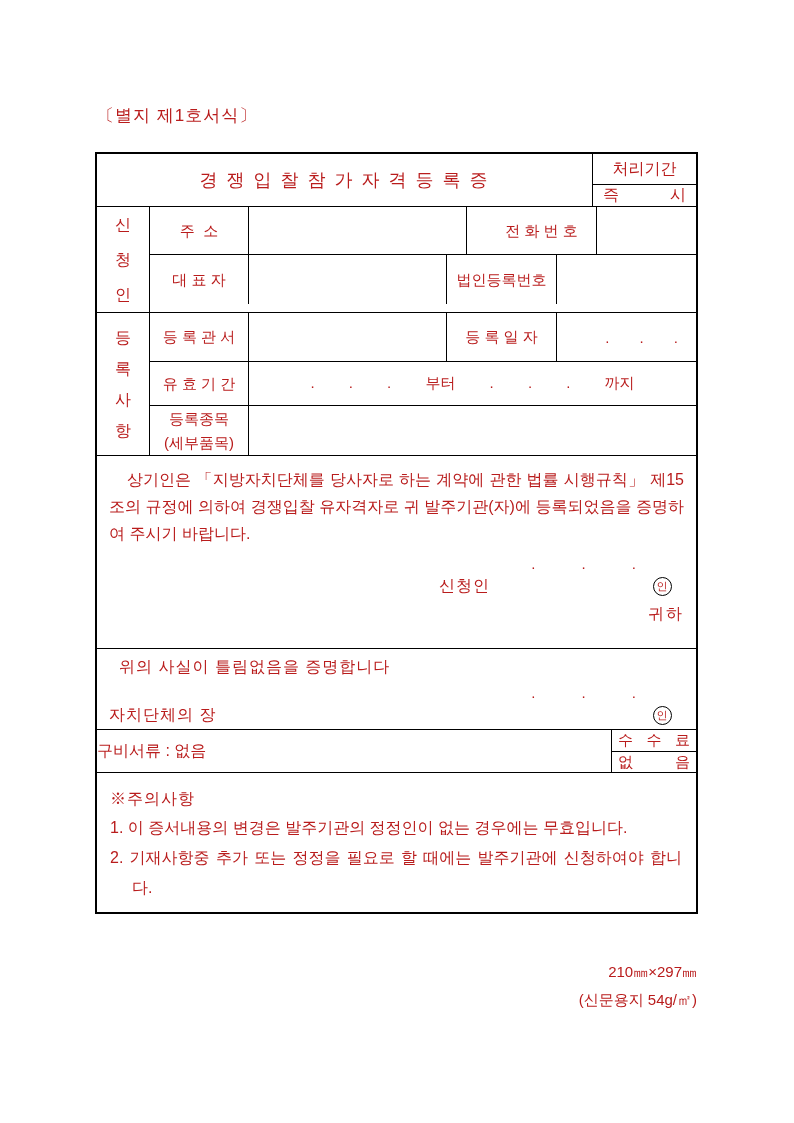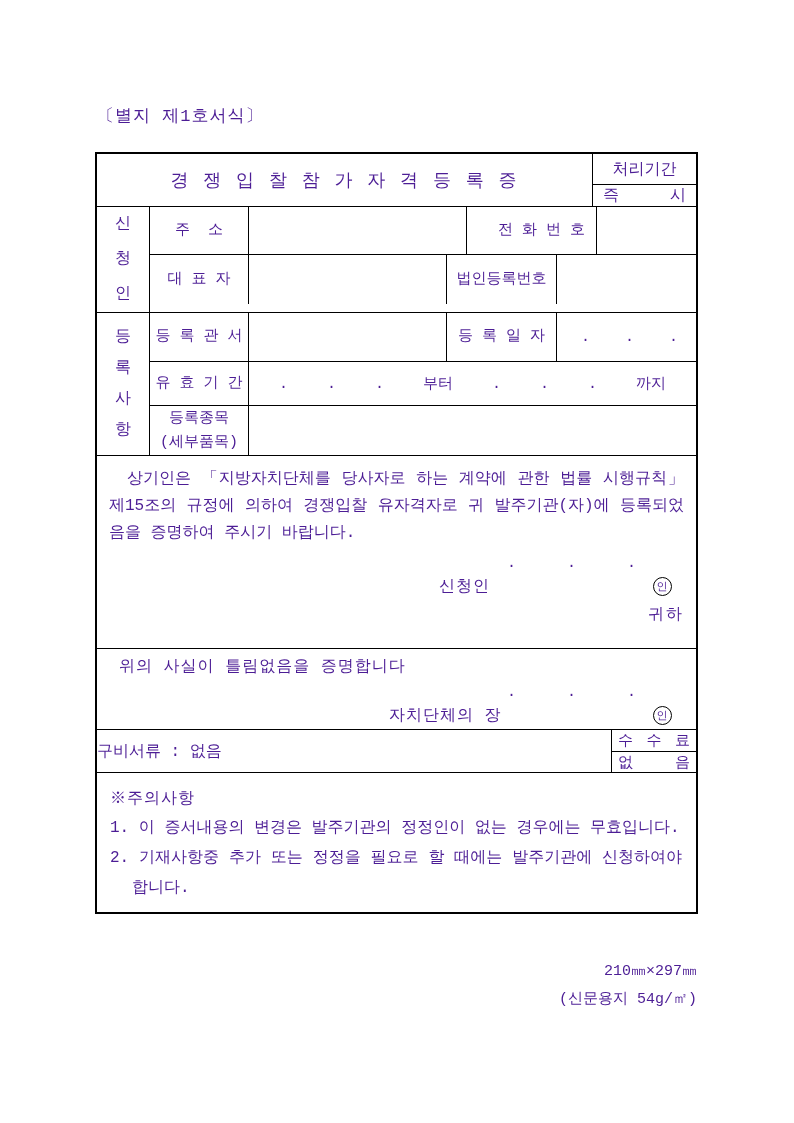--- a/index.html
+++ b/index.html
@@ -2,22 +2,22 @@
 <html><head>
 <meta charset="utf-8">
 <style>
   * { margin: 0; padding: 0; box-sizing: border-box; }
   html, body { background: #ffffff; }
   .page {
     position: relative;
     width: 794px;
     height: 1123px;
     background: #ffffff;
-    color: #4c1d95;
-    font-family: Liberation Mono, monospace;
+    color: #b91c1c;
+    font-family: Liberation Sans, sans-serif;
     overflow: hidden;
   }
   .form-ref {
     position: absolute;
     left: 97px;
     top: 104px;
     font-size: 17px;
     letter-spacing: 1px;
   }
   .form {
@@ -185,21 +185,21 @@
         <span style="margin-left:330px">신청인</span>
         <span class="seal">인</span>
       </div>
       <div class="recipient">귀하</div>
     </div>
 
     <div class="sec freecell attest">
       <div class="attest-body">위의 사실이 틀림없음을 증명합니다</div>
       <div class="date-line">. . .</div>
       <div class="signer-line">
-        <span style="margin-left:280px">자치단체의 장</span>
+        <span style="">자치단체의 장</span>
         <span class="seal">인</span>
       </div>
     </div>
 
     <div class="sec docs-row">
       <div class="docs-cell">구비서류 : 없음</div>
       <div class="fee-box">
         <div class="fee-top">
           <div class="spread">수 수 료</div>
         </div>

